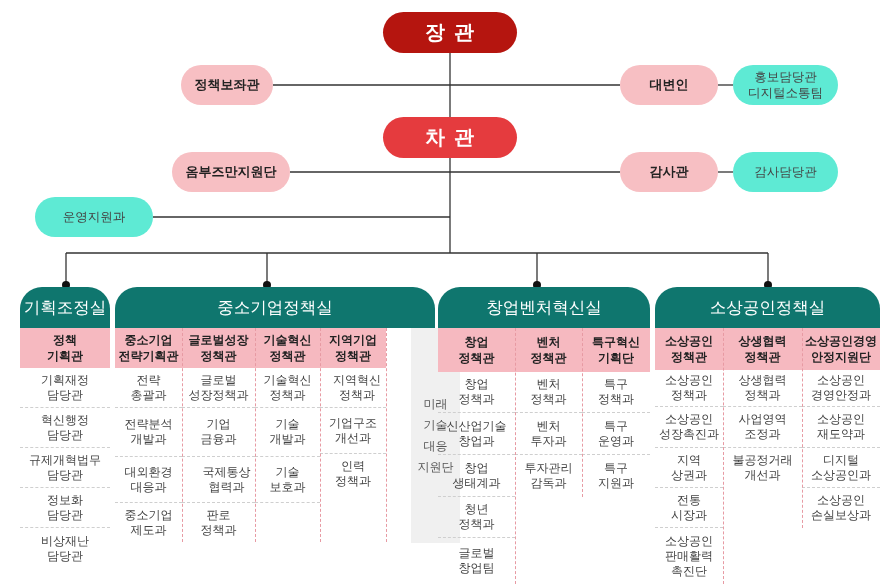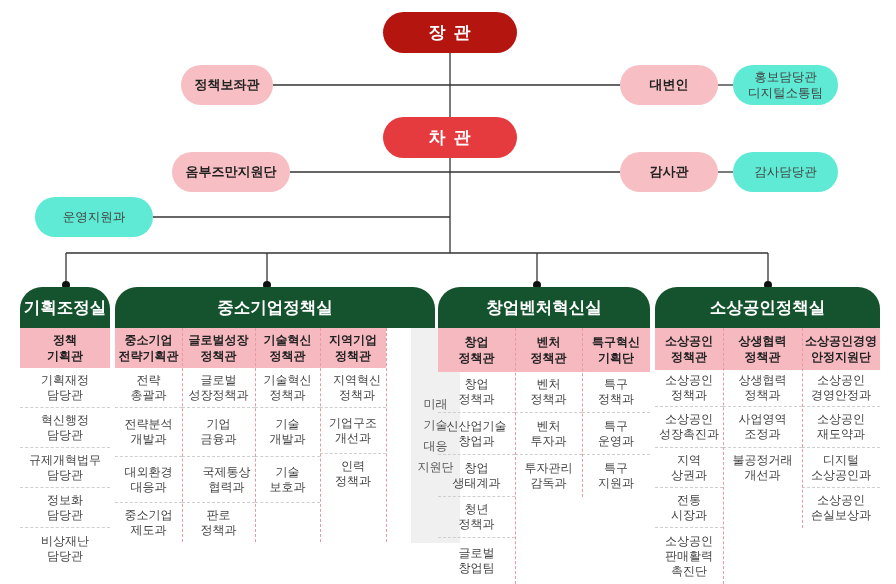--- a/index.html
+++ b/index.html
@@ -1,25 +1,25 @@
 <!DOCTYPE html>
 <html><head>
 <meta charset="utf-8">
 <style>
   html,body{margin:0;padding:0;background:#ffffff;}
   body{width:896px;height:584px;position:relative;overflow:hidden;font-family:"DejaVu Sans",sans-serif;color:#333;}
   .lines{position:absolute;left:0;top:0;width:896px;height:584px;}
   .pill{position:absolute;display:flex;align-items:center;justify-content:center;text-align:center;white-space:pre-line;box-sizing:border-box;}
-  .pill.main{color:#fff;font-weight:bold;font-size:17px;letter-spacing:1px;border-radius:21px;height:41px;width:134px;left:383px;}
+  .pill.main{color:#fff;font-weight:bold;font-size:20px;letter-spacing:1px;border-radius:21px;height:41px;width:134px;left:383px;}
   .pill.minister{background:#b5150f;top:12px;}
   .pill.vice{background:#e53b3e;top:117px;}
   .pill.pink{background:#f7bfc3;color:#222;font-weight:bold;font-size:13px;border-radius:20px;height:40px;}
   .pill.gray{background:#5eead4;color:#444;font-size:12.5px;line-height:16px;border-radius:20px;height:40px;}
   .office{position:absolute;top:287px;}
-  .office-header{position:absolute;left:0;top:0;height:41px;width:100%;background:#14532d;border-radius:22px 22px 0 0;color:#fff;font-weight:bold;font-size:16.5px;display:flex;align-items:center;justify-content:center;text-align:center;}
+  .office-header{position:absolute;left:0;top:0;height:41px;width:100%;background:#0f766e;border-radius:22px 22px 0 0;color:#fff;font-weight:normal;font-size:16.5px;display:flex;align-items:center;justify-content:center;text-align:center;}
   .col{position:absolute;top:41px;}
   .col-title{background:#f6b9c0;color:#222;font-weight:bold;font-size:12px;line-height:16px;display:flex;align-items:center;justify-content:center;text-align:center;white-space:pre-line;}
   .cell{display:flex;align-items:center;justify-content:center;text-align:center;white-space:pre-line;font-size:12px;line-height:15px;color:#444;border-bottom:1px dashed #cfcfcf;box-sizing:border-box;}
   .cell:last-child{border-bottom:none;}
   .vdiv{position:absolute;width:0;border-left:1px dashed #e79aa3;}
   .special{position:absolute;background:#f0f0f0;display:flex;align-items:center;justify-content:center;text-align:center;white-space:pre-line;font-size:12px;line-height:21px;color:#555;margin-left:25px;}
 </style>
 </head>
 <body>
 

